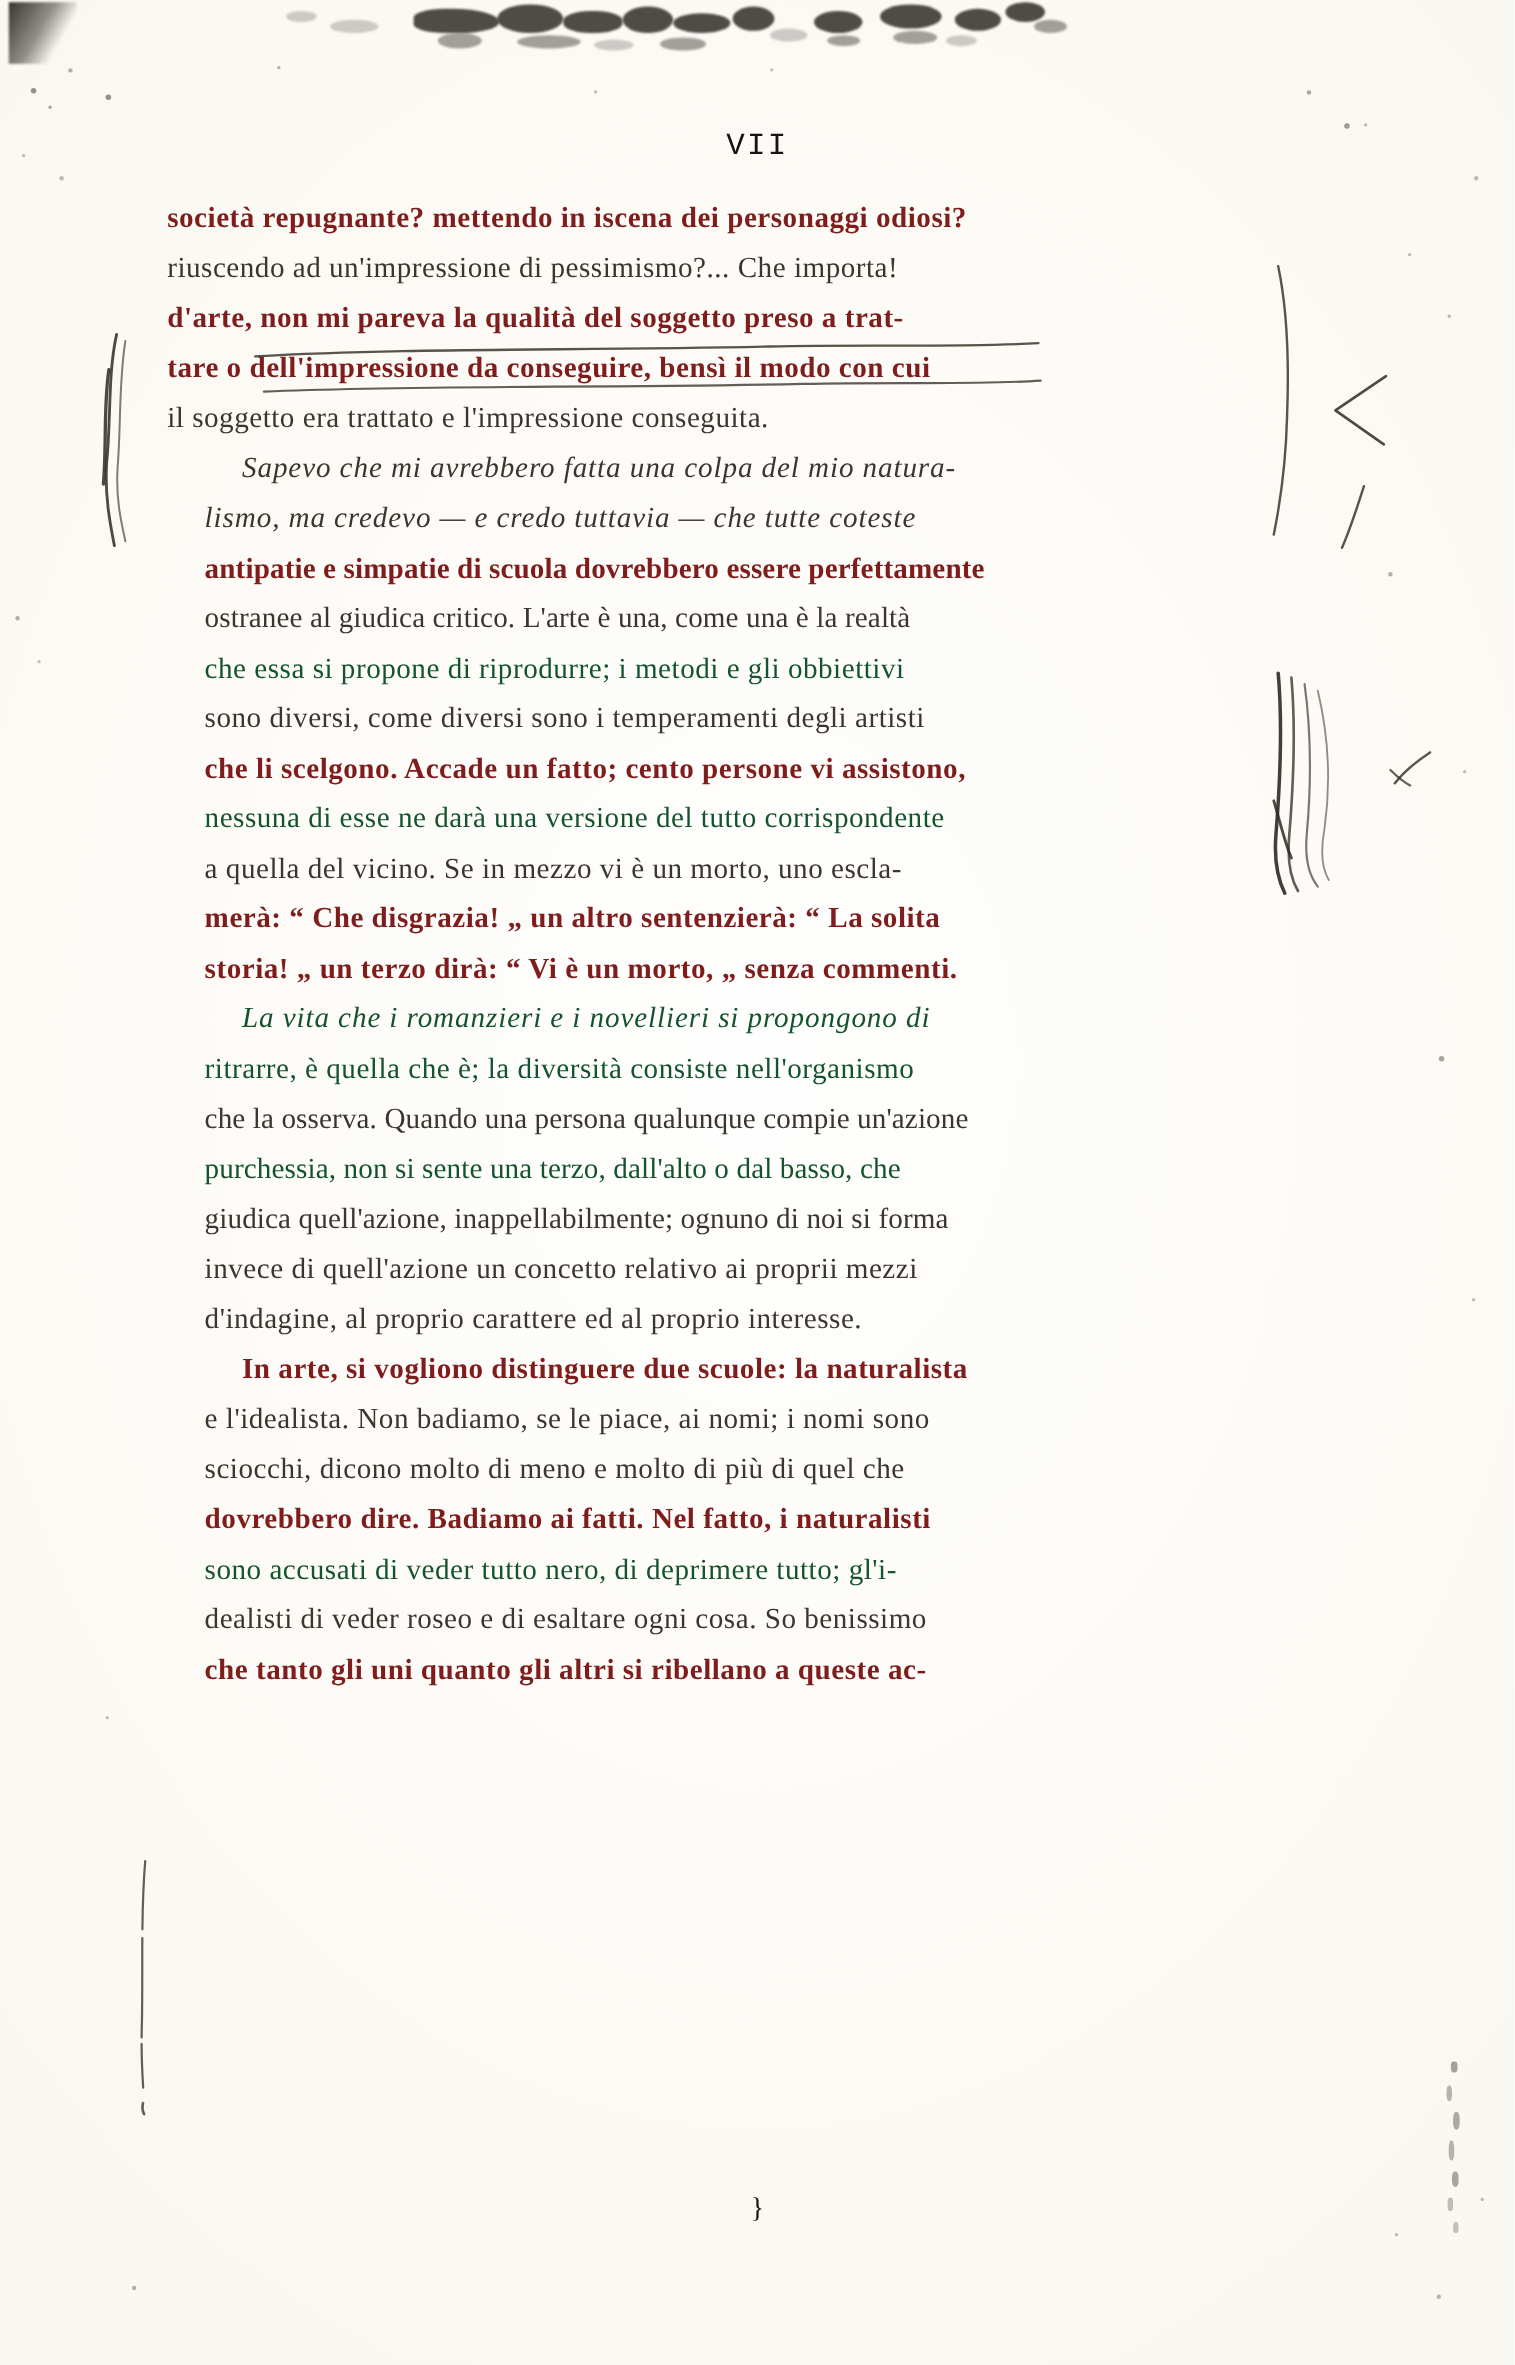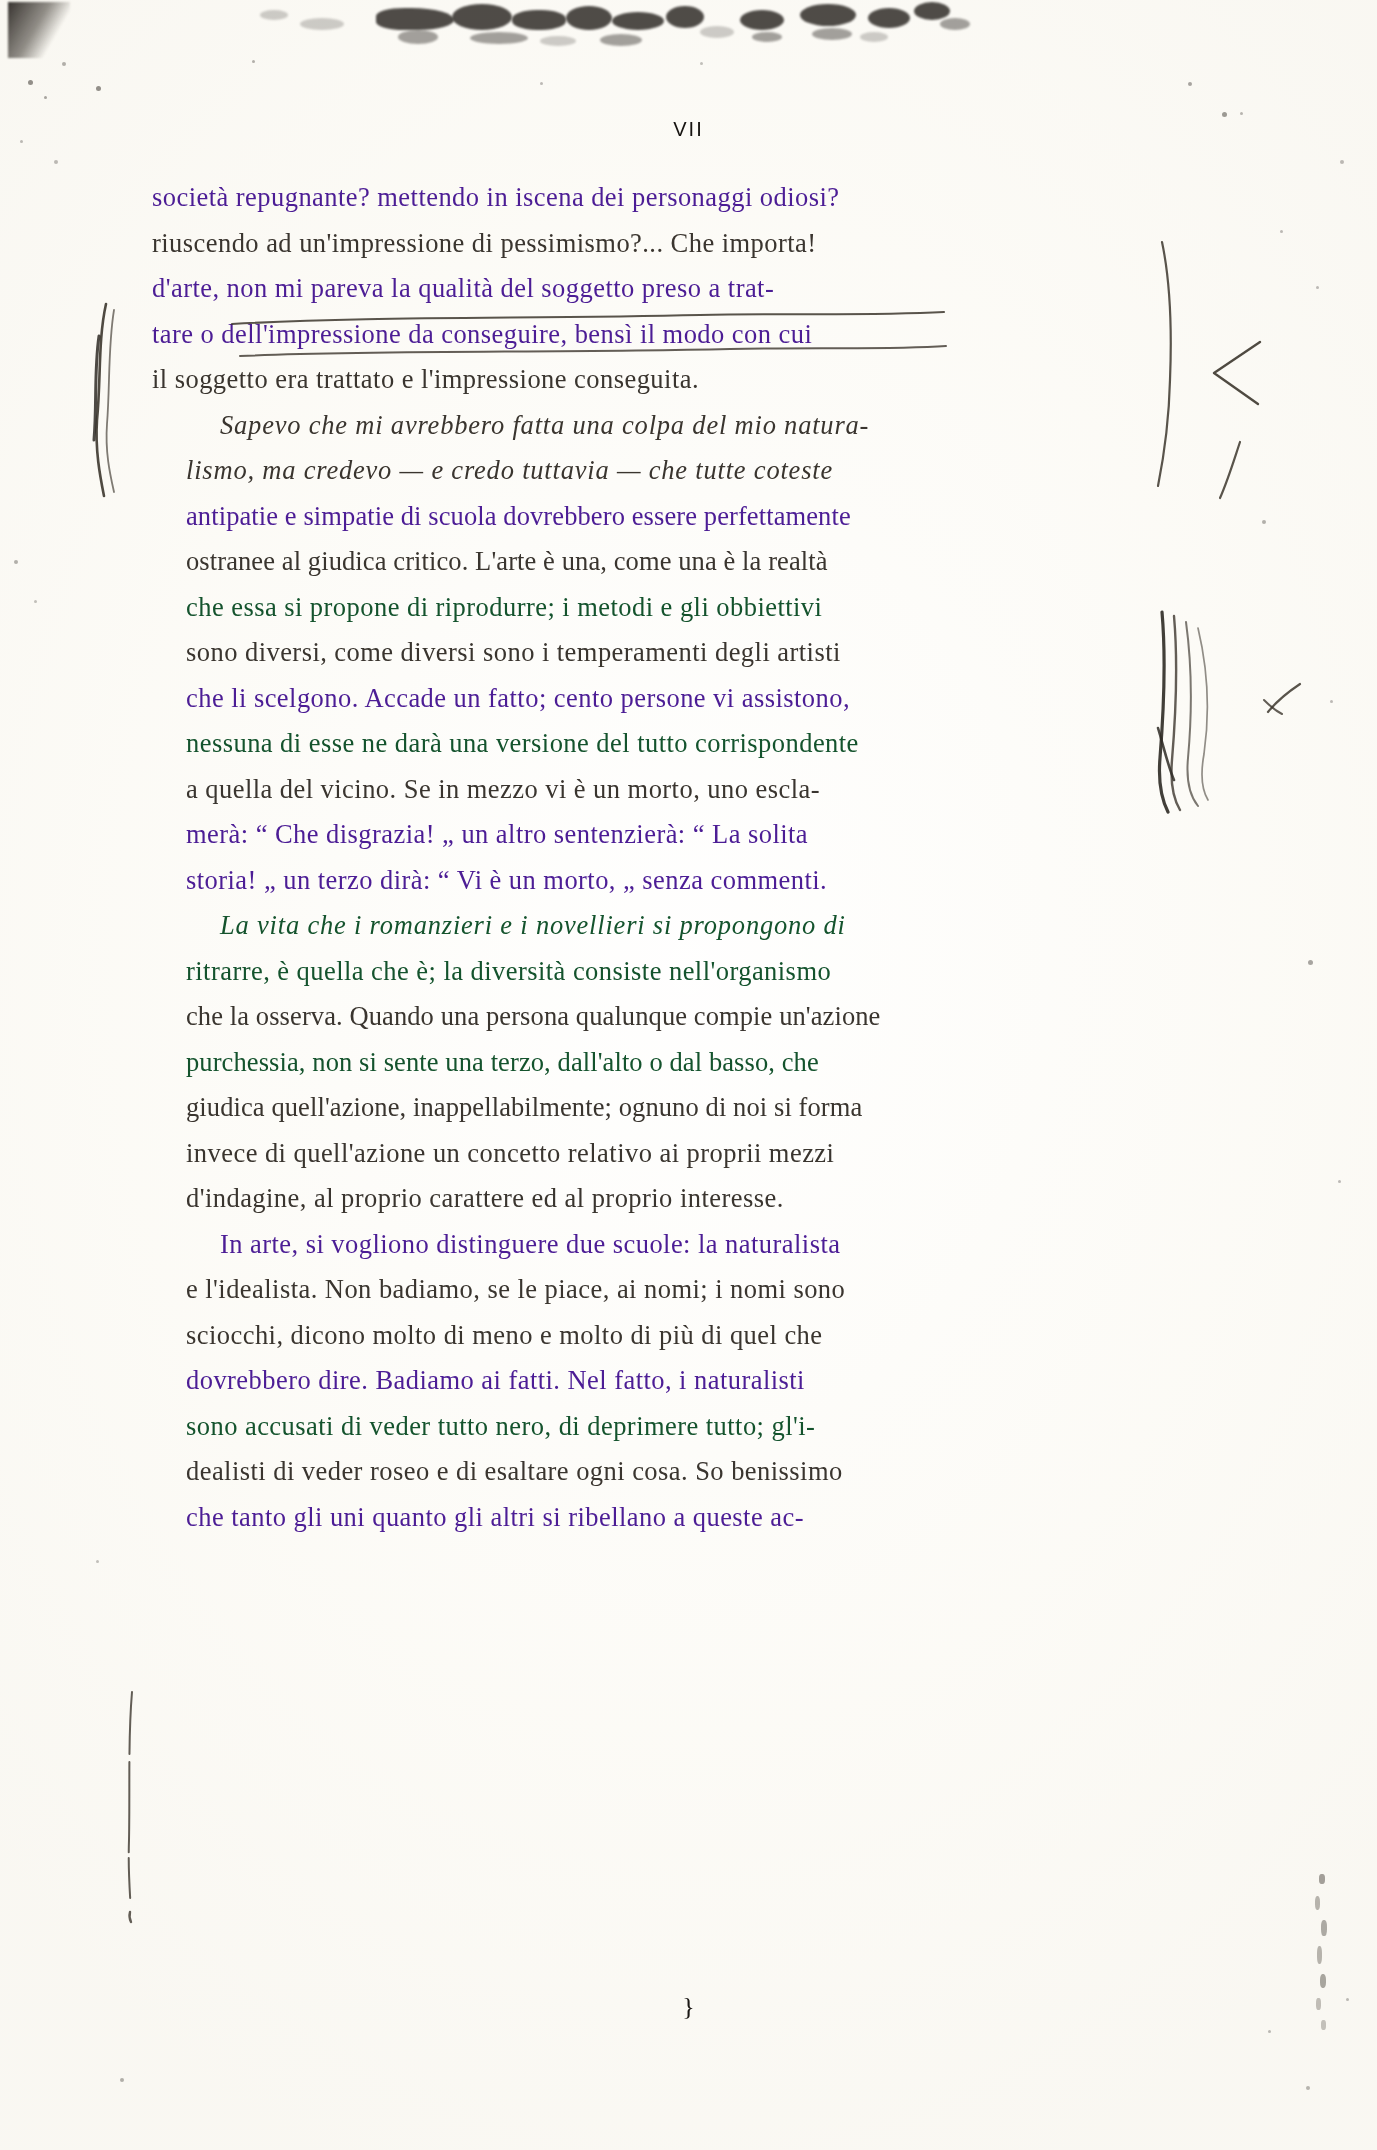--- a/index.html
+++ b/index.html
@@ -61,22 +61,22 @@
     filter: blur(0.8px);
   }
 
   
   #running-head {
     position: absolute;
     left: 0;
     top: 118px;
     width: 1377px;
     text-align: center;
-    font-family: Liberation Sans, sans-serif;
-    font-size: 20px;
+    font-family: Liberation Mono, monospace;
+    font-size: 28px;
     letter-spacing: 2px;
     color: #161310;
   }
 
   
   #text-block {
     position: absolute;
     left: 152px;
     top: 175px;
     width: 1010px;
@@ -95,21 +95,21 @@
     display: block;
     white-space: pre;
     font-family: "Liberation Serif", serif;
   }
 
   
   .w0 { letter-spacing: 0.1px; }
   .w1 { letter-spacing: 0.45px; }
   .w2 { letter-spacing: 0.8px; font-style: italic; }
 
-  .inky { color: #4c1d95; font-weight: 400; }
+  .inky { color: #7f1d1d; font-weight: 700; }
   .pale { color: #3a352f; }
   .palest { color: #14532d; }
 
   
   #annotations {
     position: absolute;
     inset: 0;
     pointer-events: none;
   }
   #annotations svg {

